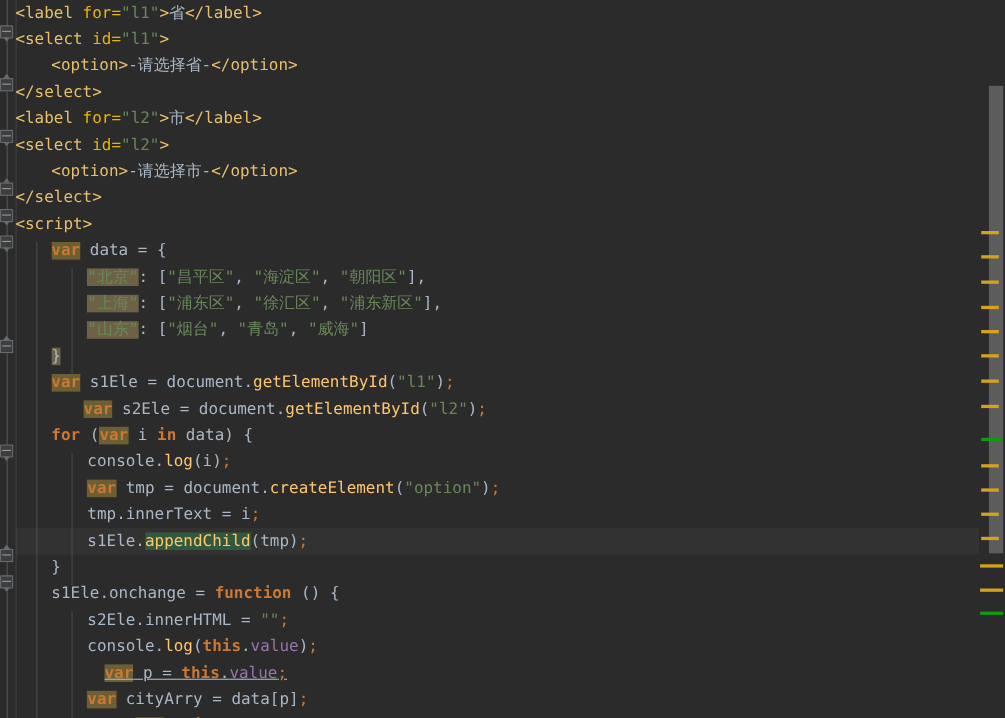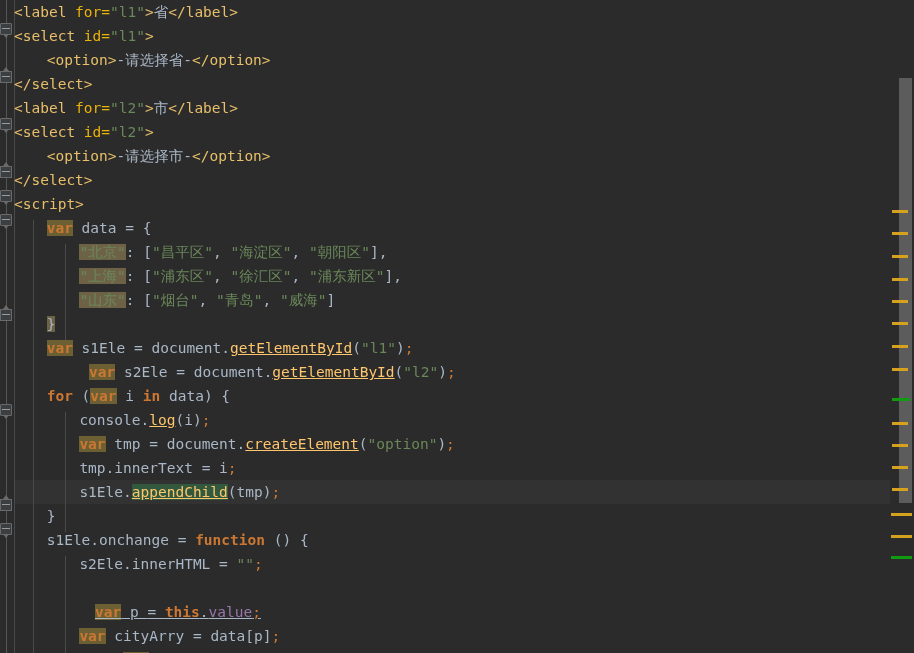--- a/index.html
+++ b/index.html
@@ -55,21 +55,21 @@
   .line{
     position:absolute;left:0;height:24px;line-height:24px;
     font-size:14.5px;white-space:pre;z-index:3;
     letter-spacing:0px;
   }
   .tagp{color:#e8bf6a;}          
   .attr{color:#eab308;}          
   .str{color:#6a8759;}           
   .txt{color:#a9b7c6;}           
   .kw{color:#cc7832;font-weight:bold;}   
-  .fn{color:#ffc66d;text-decoration:underline;}            
+  .fn{color:#ffc66d;}            
   .punct{color:#a9b7c6;}
   .semi{color:#cc7832;}
   .fld{color:#9876aa;}           
   .ident{color:#a9b7c6;}
   .hl-kw{background:#6b5f33;}    
   .hl-key{background:#6e6246;}   
   .hl-find{background:#32593d;}  
   .typo{
     text-decoration-style:wavy;
     text-decoration-color:#6a8759;
@@ -156,30 +156,31 @@
       <div class="line" style="top: 120px; left: 14px;"><span class="tagp">&lt;select </span><span class="attr">id=</span><span class="str">"l2"</span><span class="tagp">&gt;</span></div>
       <div class="line" style="top: 144px; left: 46.7px;"><span class="tagp">&lt;option&gt;</span><span class="txt">-请选择市-</span><span class="tagp">&lt;/option&gt;</span></div>
       <div class="line" style="top: 168px; left: 14px;"><span class="tagp">&lt;/select&gt;</span></div>
       <div class="line" style="top: 192px; left: 14px;"><span class="tagp">&lt;script&gt;</span></div>
       <div class="line" style="top: 216px; left: 46.7px;"><span class="kw hl-kw">var</span><span class="ident"> data </span><span class="punct">= </span><span class="punct">{</span></div>
       <div class="line" style="top: 240px; left: 79.4px;"><span class="str hl-key">"北京"</span><span class="punct">: [</span><span class="str">"昌平区"</span><span class="punct">, </span><span class="str">"海淀区"</span><span class="punct">, </span><span class="str">"朝阳区"</span><span class="punct">],</span></div>
       <div class="line" style="top: 264px; left: 79.4px;"><span class="str hl-key">"上海"</span><span class="punct">: [</span><span class="str">"浦东区"</span><span class="punct">, </span><span class="str">"徐汇区"</span><span class="punct">, </span><span class="str">"浦东新区"</span><span class="punct">],</span></div>
       <div class="line" style="top: 288px; left: 79.4px;"><span class="str hl-key">"山东"</span><span class="punct">: [</span><span class="str">"烟台"</span><span class="punct">, </span><span class="str">"青岛"</span><span class="punct">, </span><span class="str">"威海"</span><span class="punct">]</span></div>
       <div class="line" style="top: 312px; left: 46.7px;"><span class="punct hl-key">}</span></div>
       <div class="line" style="top: 336px; left: 46.7px;"><span class="kw hl-kw">var</span><span class="ident"> s1Ele </span><span class="punct">= </span><span class="ident">document</span><span class="punct">.</span><span class="fn">getElementById</span><span class="punct">(</span><span class="str">"l1"</span><span class="punct">)</span><span class="semi">;</span></div>
-      <div class="line" style="top: 360px; left: 62px; padding-left: 27px;"><span class="kw hl-kw">var</span><span class="ident"> s2Ele </span><span class="punct">= </span><span class="ident">document</span><span class="punct">.</span><span class="fn">getElementById</span><span class="punct">(</span><span class="str">"l2"</span><span class="punct">)</span><span class="semi">;</span></div>
+      <div class="line" style="top: 360px; left: 49px; padding-left: 27px;"><span class="kw hl-kw">var</span><span class="ident"> s2Ele </span><span class="punct">= </span><span class="ident">document</span><span class="punct">.</span><span class="fn">getElementById</span><span class="punct">(</span><span class="str">"l2"</span><span class="punct">)</span><span class="semi">;</span></div>
       <div class="line" style="top: 408px; left: 79.4px;"><span class="ident">console</span><span class="punct">.</span><span class="fn">log</span><span class="punct">(i)</span><span class="semi">;</span></div>
       <div class="line" style="top: 384px; left: 46.7px;"><span class="kw">for</span><span class="punct"> (</span><span class="kw hl-kw">var</span><span class="ident"> i </span><span class="kw">in</span><span class="punct"> data) {</span></div>
       <div class="line" style="top: 432px; left: 79.4px;"><span class="kw hl-kw">var</span><span class="ident"> tmp </span><span class="punct">= </span><span class="ident">document</span><span class="punct">.</span><span class="fn">createElement</span><span class="punct">(</span><span class="str">"option"</span><span class="punct">)</span><span class="semi">;</span></div>
       <div class="line" style="top: 456px; left: 79.4px;"><span class="ident">tmp</span><span class="punct">.</span><span class="ident">innerText </span><span class="punct">= </span><span class="ident">i</span><span class="semi">;</span></div>
       <div class="curline" style="top: 480px;"></div>
       <div class="line" style="top: 480px; left: 79.4px;"><span class="ident">s1Ele</span><span class="punct">.</span><span class="fn hl-find">appendChild</span><span class="punct">(tmp)</span><span class="semi">;</span></div>
       <div class="line" style="top: 504px; left: 46.7px;"><span class="punct">}</span></div>
       <div class="line" style="top: 528px; left: 46.7px;"><span class="ident">s1Ele</span><span class="punct">.</span><span class="ident">onchange </span><span class="punct">= </span><span class="kw">function</span><span class="punct"> () {</span></div>
       <div class="line" style="top: 552px; left: 79.4px;"><span class="ident">s2Ele</span><span class="punct">.</span><span class="ident">innerHTML </span><span class="punct">= </span><span class="str">""</span><span class="semi">;</span></div>
+      <div class="line" style="top: 576px; left: 79.4px;"><span class="ident">console</span><span class="punct">.</span><span class="fn">log</span><span class="punct">(</span><span class="kw">this</span><span class="punct">.</span><span class="fld">value</span><span class="punct">)</span><span class="semi">;</span></div>
       <div class="line" style="top: 600px; left: 95px; text-decoration: underline;"><span class="kw hl-kw">var</span><span class="ident"> p </span><span class="punct">= </span><span class="kw">this</span><span class="punct">.</span><span class="fld">value</span><span class="semi">;</span></div>
       <div class="line" style="top: 624px; left: 79.4px;"><span class="kw hl-kw">var</span><span class="ident"> </span><span class="ident typo">cityArry</span><span class="punct"> = </span><span class="ident">data[p]</span><span class="semi">;</span></div>
       <div class="line" style="top: 648px; left: 79.4px;"><span class="kw">for</span><span class="punct"> (</span><span class="kw hl-kw">var</span><span class="ident"> i </span><span class="kw">in</span><span class="punct"> cityArry) {</span></div>
       <div class="indent" style="left: 14.35px; top: 0px; height: 672px;"></div>
       <div class="indent" style="left: 32.7px; top: 220px; height: 456px;"></div>
       <div class="indent" style="left: 65.4px; top: 244px; height: 96px;"></div>
       <div class="indent" style="left: 65.4px; top: 412px; height: 120px;"></div>
       <div class="indent" style="left: 65.4px; top: 556px; height: 120px;"></div>
     </div>
 

